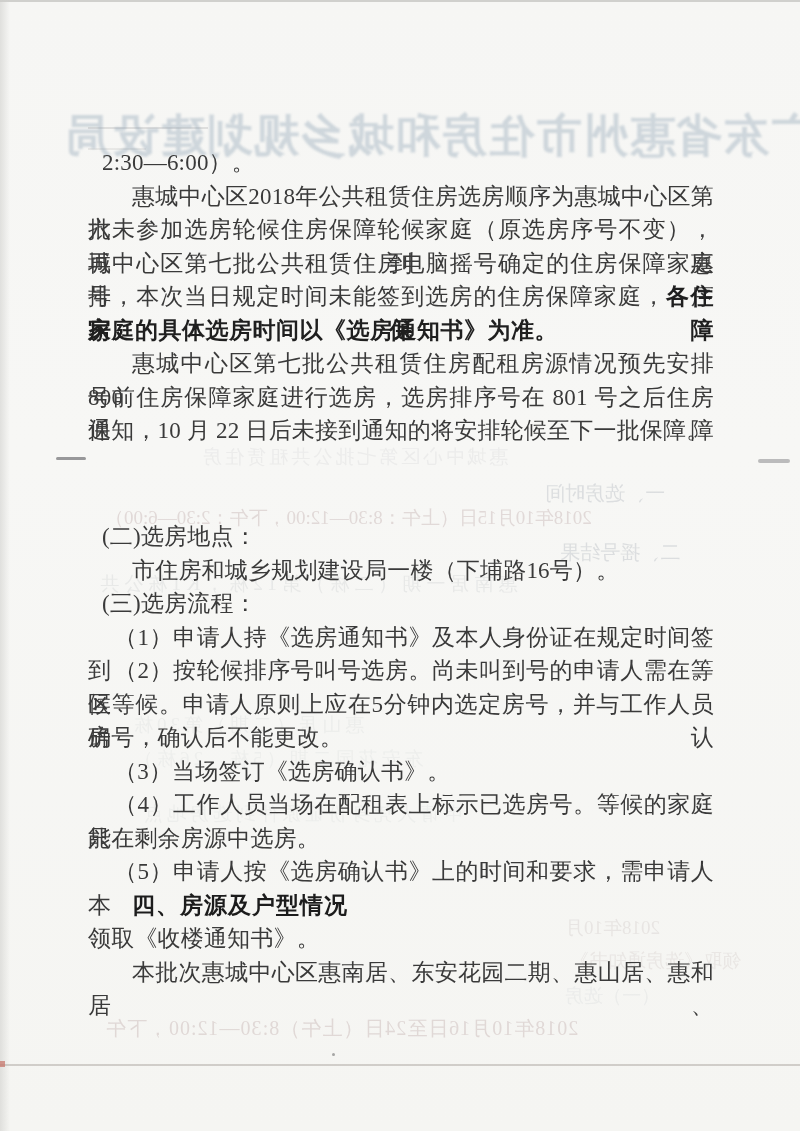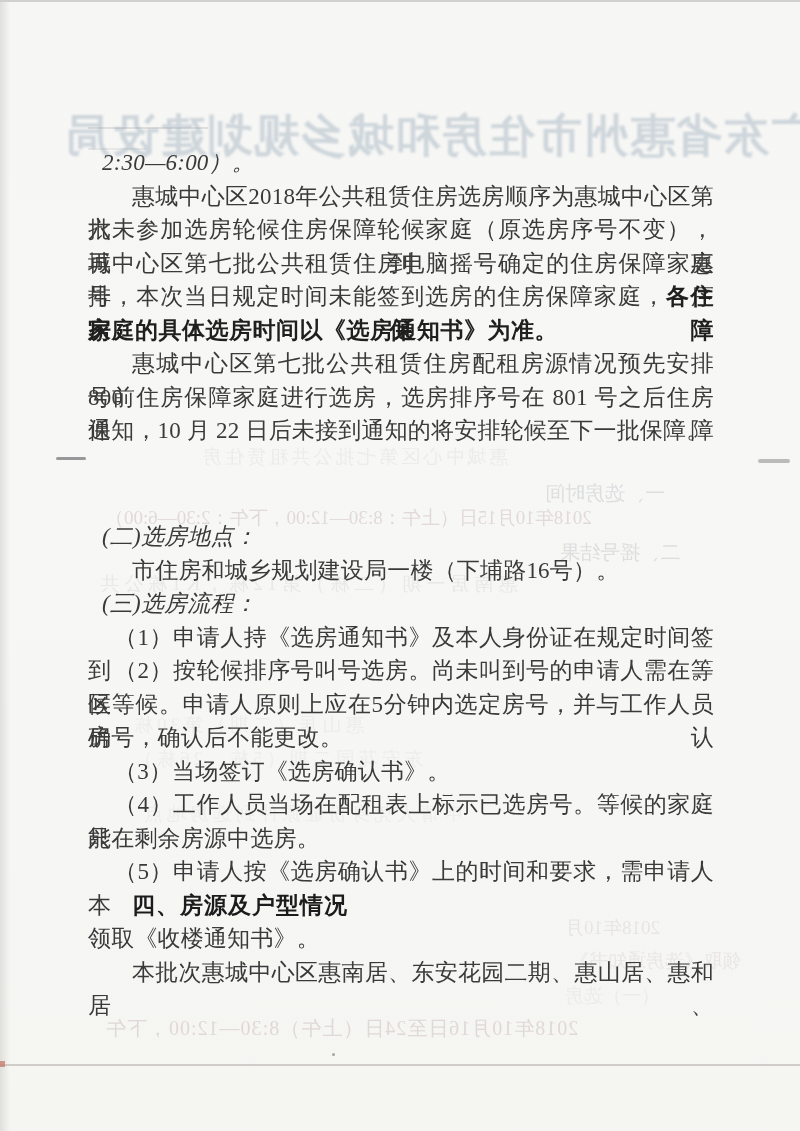--- a/index.html
+++ b/index.html
@@ -48,21 +48,21 @@
 
   
   .txtblock{position:absolute;left:88px;width:626px;}
   .blockA{top:146px;}
   .blockB{top:520px;}
   .ln{
     height:33.5px;line-height:33.5px;font-size:23px;
     color:#3a3a3a;letter-spacing:.2px;white-space:nowrap;
   }
   .j{white-space:normal;text-align:justify;text-align-last:justify;}
-  .s1{text-indent:14px;font-style:italic;}
+  .s1{text-indent:14px;}
   .i1{text-indent:26px;}
   .i2{text-indent:44px;}
   .b{font-weight:700;color:#1f1f1f;font-family:"Liberation Sans","DejaVu Sans",sans-serif;letter-spacing:.5px;}
   .hd{font-weight:700;color:#1c1c1c;font-family:"Liberation Sans","DejaVu Sans",sans-serif;letter-spacing:1px;}
 </style>
 </head>
 <body>
 
 <div class="page">
 

